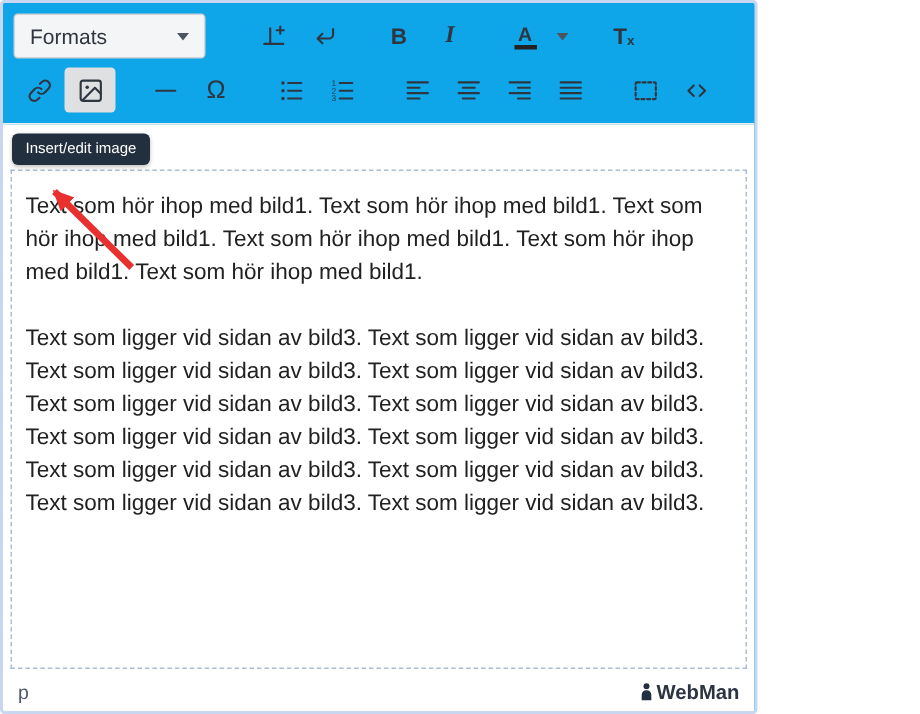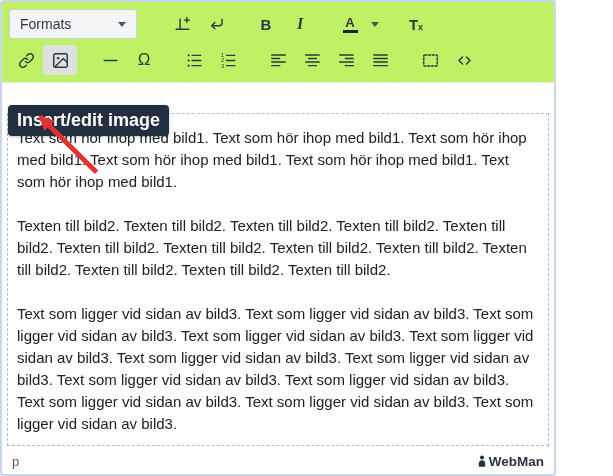--- a/index.html
+++ b/index.html
@@ -1,24 +1,24 @@
 <!DOCTYPE html>
 <html><head>
 <meta charset="utf-8">
 <style>
   * { box-sizing: border-box; margin: 0; padding: 0; }
   html,body { background:#fff; }
   body { font-family: "Liberation Sans", sans-serif; }
 
   .editor {
     position: relative;
-    width: 556px; height: 476px;
+    width: 505px; height: 476px;
     border: 2px solid #c9d6ef;
     border-radius: 3px;
-    background: #bef264;
+    background: #0ea5e9;
     display: flex; flex-direction: column;
     overflow: hidden;
   }
 
   
   .toolbar { padding: 5px 7px 5px; border-bottom: 1px solid #ededed; }
   .tb-row { display: flex; align-items: center; height: 34px; }
   .tb-row + .tb-row { margin-top: 2px; }
 
   .dropdown {
@@ -70,23 +70,22 @@
   .body-outline p {
     font-size: 15px; line-height: 22px; color: #212121;
     margin: 0 0 22px 0;
   }
 
   
   .tooltip {
     position: absolute; left: 6px; top: 87px; z-index: 20;
     background: #222f3e; color: #fff;
     padding: 5px 9px; border-radius: 4px;
-    font-size: 18px; font-weight: 700; white-space: nowrap;
+    font-size: 10px; font-weight: 400; white-space: nowrap;
     box-shadow: 0 1px 3px rgba(0,0,0,.25);
-    margin-top: 16px;
   }
 
   
   .annot { position: absolute; inset: 0; width: 100%; height: 100%;
            pointer-events: none; z-index: 30; }
 
   
   .statusbar {
     height: 26px; flex: 0 0 auto;
     display: flex; align-items: center; justify-content: space-between;
@@ -225,21 +224,20 @@
           <path d="M9.5 7.5L5 12l4.5 4.5"></path>
             <path d="M14.5 7.5L19 12l-4.5 4.5"></path>
         </svg>
       </button>
     </div>
   </div>
 
   <div class="content">
     <div class="body-outline">
       <p>Text som hör ihop med bild1. Text som hör ihop med bild1. Text som hör ihop med bild1. Text som hör ihop med bild1. Text som hör ihop med bild1. Text som hör ihop med bild1.</p>
-      <p>Texten till bild2. Texten till bild2. Texten till bild2. Texten till bild2. Texten till bild2. Texten till bild2. Texten till bild2. Texten till bild2. Texten till bild2. Texten till bild2. Texten till bild2. Texten till bild2. Texten till bild2.</p>
       <p>Text som ligger vid sidan av bild3. Text som ligger vid sidan av bild3. Text som ligger vid sidan av bild3. Text som ligger vid sidan av bild3. Text som ligger vid sidan av bild3. Text som ligger vid sidan av bild3. Text som ligger vid sidan av bild3. Text som ligger vid sidan av bild3. Text som ligger vid sidan av bild3. Text som ligger vid sidan av bild3. Text som ligger vid sidan av bild3. Text som ligger vid sidan av bild3.</p>
     </div>
   </div>
 
   <div class="statusbar">
     <span class="elpath">p</span>
     <span class="brand">
       <svg width="14" height="14" viewBox="0 0 24 24">
         <circle cx="12" cy="6" r="3.4" fill="#222f3e"></circle>
         <path d="M12 10.5c-3.3 0-5.5 2.2-5.5 5.5v6h11v-6c0-3.3-2.2-5.5-5.5-5.5z" fill="#222f3e"></path>

